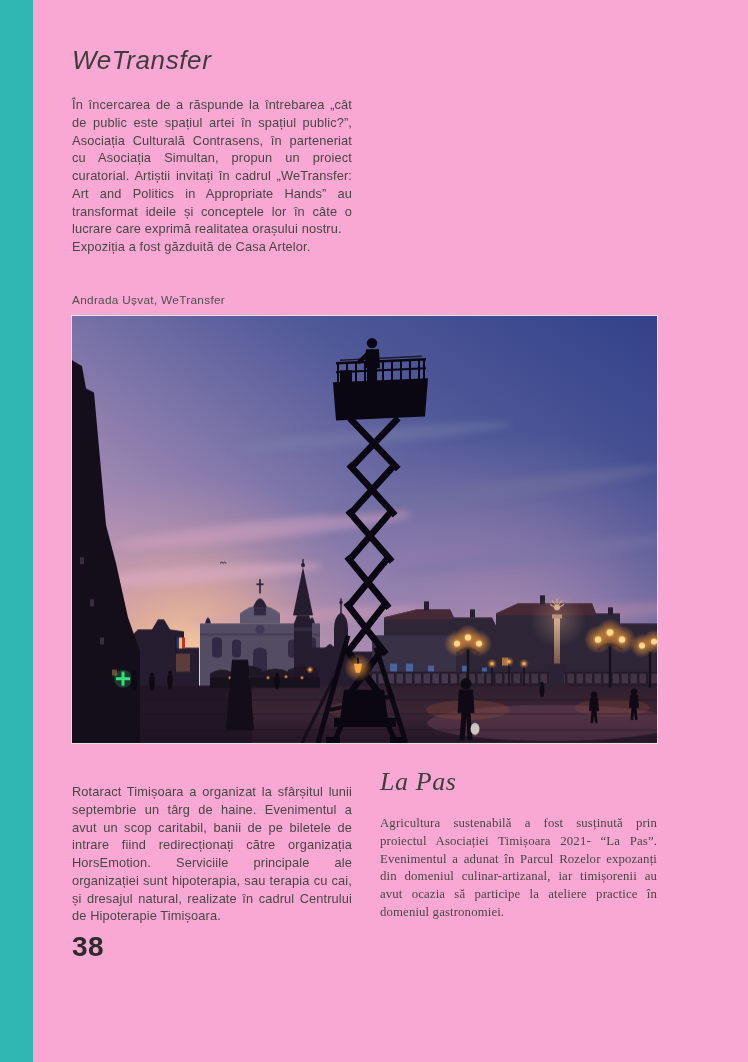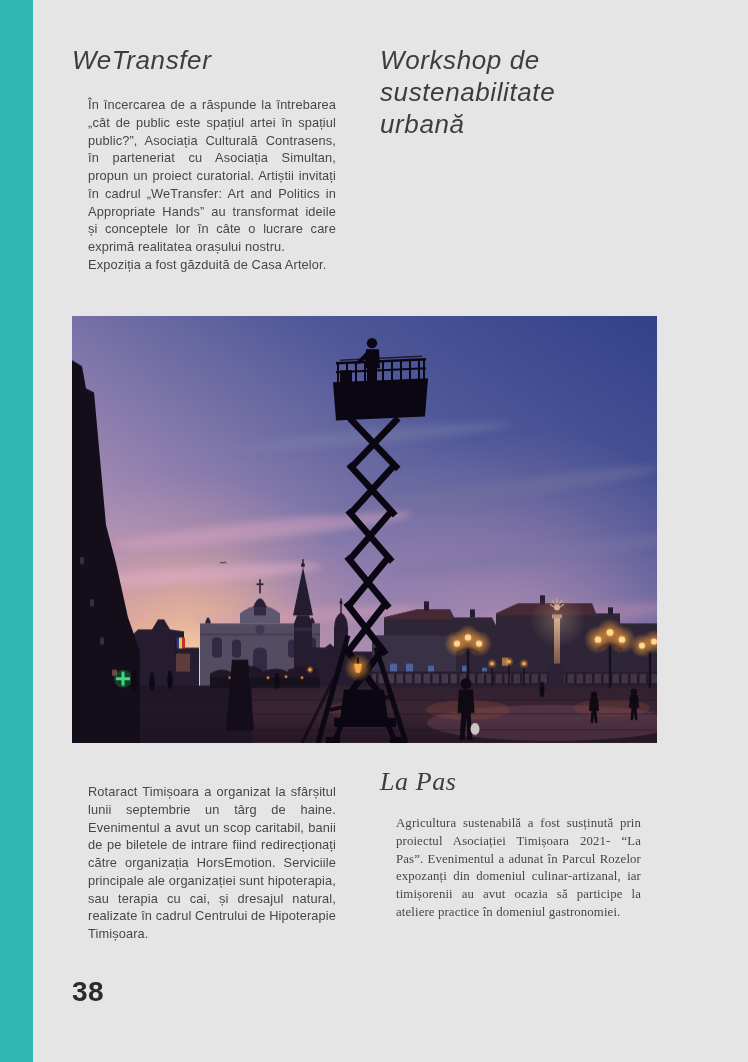--- a/index.html
+++ b/index.html
@@ -1,68 +1,68 @@
 <!DOCTYPE html>
 <html><head>
 <meta charset="utf-8">
 <style>
   html,body{margin:0;padding:0;background:#ffffff;}
   .page{
-    position:relative;width:748px;height:1062px;background:#e5e5e5;overflow:hidden;
+    position:relative;width:748px;height:1062px;background:#f9a8d4;overflow:hidden;
     font-family:"Liberation Sans","DejaVu Sans",sans-serif;
   }
   .stripe{position:absolute;left:0;top:0;width:33px;height:1062px;background:#2fb7b3;}
   .article{position:absolute;}
   .article h2{
     margin:0;font-style:italic;font-weight:300;font-size:26px;line-height:32px;
     letter-spacing:0.6px;color:#3d3d3d;
   }
   .article p{
-    margin:16px;font-weight:300;font-size:12.8px;line-height:17.75px;letter-spacing:0.12px;
+    margin:0;font-weight:300;font-size:12.8px;line-height:17.75px;letter-spacing:0.12px;
     color:#474747;text-align:justify;white-space:pre-line;
   }
   #article-top-left{left:72px;top:44px;width:280px;}
   #article-top-left p{margin-top:20px;}
   #article-top-right{left:380px;top:44px;width:244px;}
   #article-top-right p{margin-top:17px;}
   #article-bottom-left{left:72px;top:766px;width:280px;}
   #article-bottom-left p{margin-top:17px;}
   #article-bottom-right{left:380px;top:766px;width:277px;font-family:Liberation Serif, serif;}
   #article-bottom-right p{margin-top:17px;}
   .caption{
     position:absolute;left:72px;top:293px;width:400px;
     font-weight:300;font-size:11.8px;letter-spacing:0.3px;color:#4f4f4f;
   }
   .photo{
     position:absolute;left:72px;top:316px;width:585px;height:427px;margin:0;
     outline:1px solid #e3e3e3;background:#56609c;
   }
   .photo svg{display:block;width:585px;height:427px;}
   .page-number{
-    position:absolute;left:72px;top:976px;
+    position:absolute;left:72px;top:931px;
     font-weight:700;font-size:28px;letter-spacing:0.5px;color:#2b2b2b;
   }
 </style>
 </head>
 <body>
 
 <div class="page">
 
   <div class="stripe" style="background: rgb(47, 183, 179);"></div>
 
   <section class="article" id="article-top-left">
     <h2>WeTransfer</h2>
     <p>În încercarea de a răspunde la întrebarea „cât de public este spațiul artei în spațiul public?”, Asociația Culturală Contrasens, în parteneriat cu Asociația Simultan, propun un proiect curatorial. Artiștii invitați în cadrul „WeTransfer: Art and Politics in Appropriate Hands” au transformat ideile și conceptele lor în câte o lucrare care exprimă realitatea orașului nostru.
 Expoziția a fost găzduită de Casa Artelor.</p>
   </section>
 
   <section class="article" id="article-top-right">
-    <h2>Workshop de sustenabilitate urbană</h2>
   </section>
 
+  <div class="caption">Andrada Ușvat, WeTransfer</div>
 
   <figure class="photo" aria-label="Dusk photo of a town square: a scissor lift silhouetted against a sunset sky with a person standing on its raised platform, church towers, glowing street lamps, the Holy Trinity monument and people on the cobblestones">
     <svg viewBox="0 0 585 425" preserveAspectRatio="none">
       <defs>
         <linearGradient id="sky" x1="100%" y1="0%" x2="12%" y2="95%">
           <stop offset="0" stop-color="#324189"></stop>
           <stop offset="0.32" stop-color="#4f5898"></stop>
           <stop offset="0.56" stop-color="#7d75a9"></stop>
           <stop offset="0.76" stop-color="#a78cb4"></stop>
           <stop offset="0.92" stop-color="#c79cb2"></stop>

